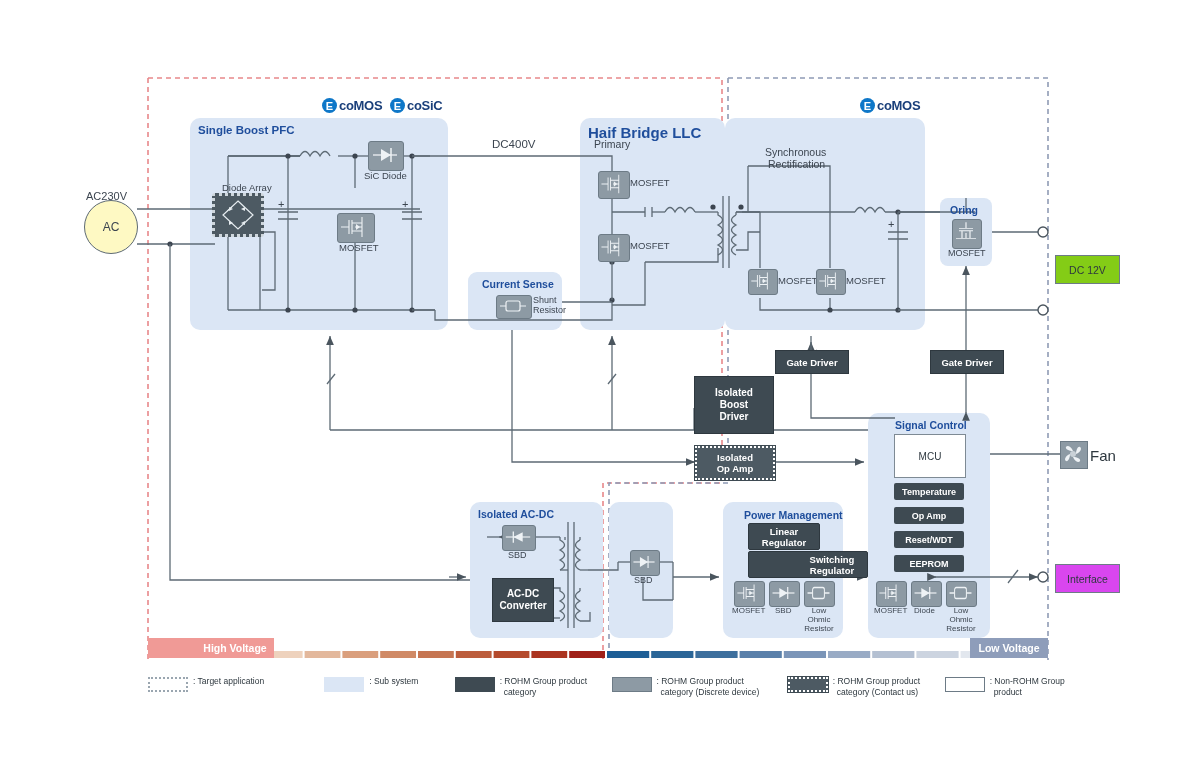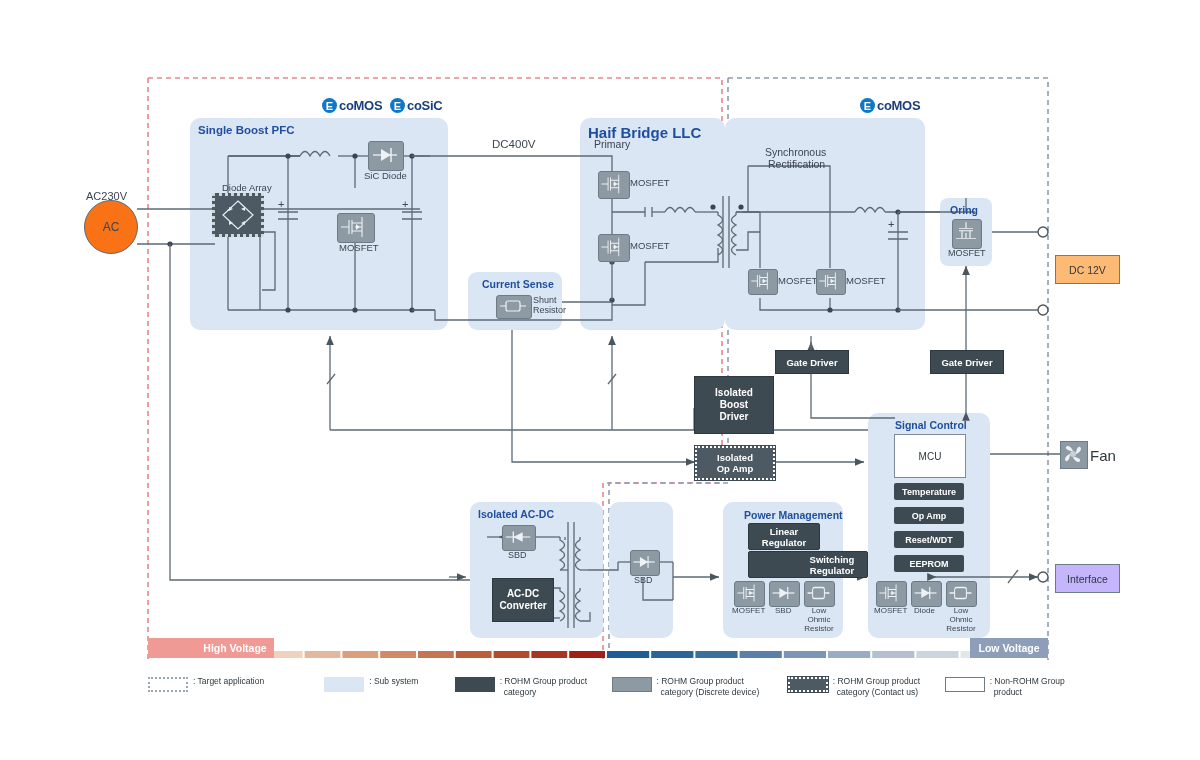--- a/index.html
+++ b/index.html
@@ -239,21 +239,21 @@
   <span style="display:inline-flex;align-items:center;justify-content:center;width:15px;height:15px;border-radius:50%;background:#0e77c8;color:#fff;font-size:11px;font-weight:bold;">E</span>
   <span style="font-size:13px;font-weight:bold;color:#1a3f7a;letter-spacing:-0.3px;">coSiC</span>
 </div>
 <div class="logo" style="position:absolute;left:860px;top:98px;display:flex;align-items:center;gap:2px;">
   <span style="display:inline-flex;align-items:center;justify-content:center;width:15px;height:15px;border-radius:50%;background:#0e77c8;color:#fff;font-size:11px;font-weight:bold;">E</span>
   <span style="font-size:13px;font-weight:bold;color:#1a3f7a;letter-spacing:-0.3px;">coMOS</span>
 </div>
 
 <div style="position:absolute;left:86px;top:190px;font-size:11px;color:#3c4550;">AC230V</div>
 <div style="position:absolute;left:84px;top:200px;width:52px;height:52px;border:1.4px solid #5d6a74;border-radius:50%;
-            display:flex;align-items:center;justify-content:center;font-size:12px;color:#3c4550;background:#f97316;">AC</div>
+            display:flex;align-items:center;justify-content:center;font-size:12px;color:#3c4550;background:#fef9c3;">AC</div>
 
 <div style="position:absolute;left:492px;top:138px;font-size:11.5px;color:#3c4550;">DC400V</div>
 
 <div style="position:absolute;left:198px;top:124px;font-size:11.5px;font-weight:bold;color:#1f4e9c;">Single Boost PFC</div>
 
 <div style="position:absolute;left:222px;top:182px;font-size:9.5px;color:#3c4550;">Diode Array</div>
 <div style="position:absolute;left:212px;top:193px;width:52px;height:44px;background:#4d5a63;
             border:3px dotted #cfd7dd;border-radius:3px;box-sizing:border-box;">
   <svg width="46" height="38" viewBox="0 0 46 38" style="position:absolute;left:0;top:0;">
     <path d="M23,5 L38,19 L23,33 L8,19 Z" fill="none" stroke="#e7edf1" stroke-width="1.2"></path>
@@ -473,37 +473,37 @@
     <path d="M3,10 L9,10 M23,10 L29,10" stroke="#eef2f5" stroke-width="1.2"></path>
     <rect x="9" y="5" width="14" height="10" rx="2" fill="none" stroke="#eef2f5" stroke-width="1.2"></rect>
   </svg>
 </div>
 <div style="position:absolute;left:946px;top:606px;width:30px;text-align:center;font-size:8px;line-height:9px;color:#3c4550;">
   <div>Low</div>
   <div>Ohmic</div>
   <div>Resistor</div>
 </div>
 
-<div style="position:absolute;left:1055px;top:255px;width:63px;height:27px;background:#fdba74;border:1px solid #6d7b86;
+<div style="position:absolute;left:1055px;top:255px;width:63px;height:27px;background:#84cc16;border:1px solid #6d7b86;
             display:flex;align-items:center;justify-content:center;">
   <span style="font-size:10.5px;color:#2e383f;">DC 12V</span>
 </div>
 
 <div style="position:absolute;left:1060px;top:441px;width:26px;height:26px;background:#8d9aa4;border:1px solid #6d7b86;">
   <svg width="24" height="24" viewBox="0 0 24 24">
     <circle cx="12" cy="12" r="3" fill="#c9d1d7"></circle>
     <path d="M12,9 C10,4 6,3 5,5 C4,7 8,9 12,9 Z" fill="#eef2f5"></path>
     <path d="M15,12 C20,10 21,6 19,5 C17,4 15,8 15,12 Z" fill="#eef2f5"></path>
     <path d="M12,15 C14,20 18,21 19,19 C20,17 16,15 12,15 Z" fill="#eef2f5"></path>
     <path d="M9,12 C4,14 3,18 5,19 C7,20 9,16 9,12 Z" fill="#eef2f5"></path>
   </svg>
 </div>
 <div style="position:absolute;left:1090px;top:447px;font-size:15px;color:#2e383f;">Fan</div>
 
-<div style="position:absolute;left:1055px;top:564px;width:63px;height:27px;background:#c4b5fd;border:1px solid #6d7b86;
+<div style="position:absolute;left:1055px;top:564px;width:63px;height:27px;background:#d946ef;border:1px solid #6d7b86;
             display:flex;align-items:center;justify-content:center;">
   <span style="font-size:10.5px;color:#2e383f;">Interface</span>
 </div>
 
 <div style="position:absolute;left:148px;top:638px;width:78px;height:20px;background:#f09a96;
             display:flex;align-items:center;justify-content:center;padding-left:48px;">
   <span style="color:#fff;font-size:10.5px;font-weight:bold;">High Voltage</span>
 </div>
 <div style="position:absolute;left:970px;top:638px;width:78px;height:20px;background:#8e9dba;
             display:flex;align-items:center;justify-content:center;">

